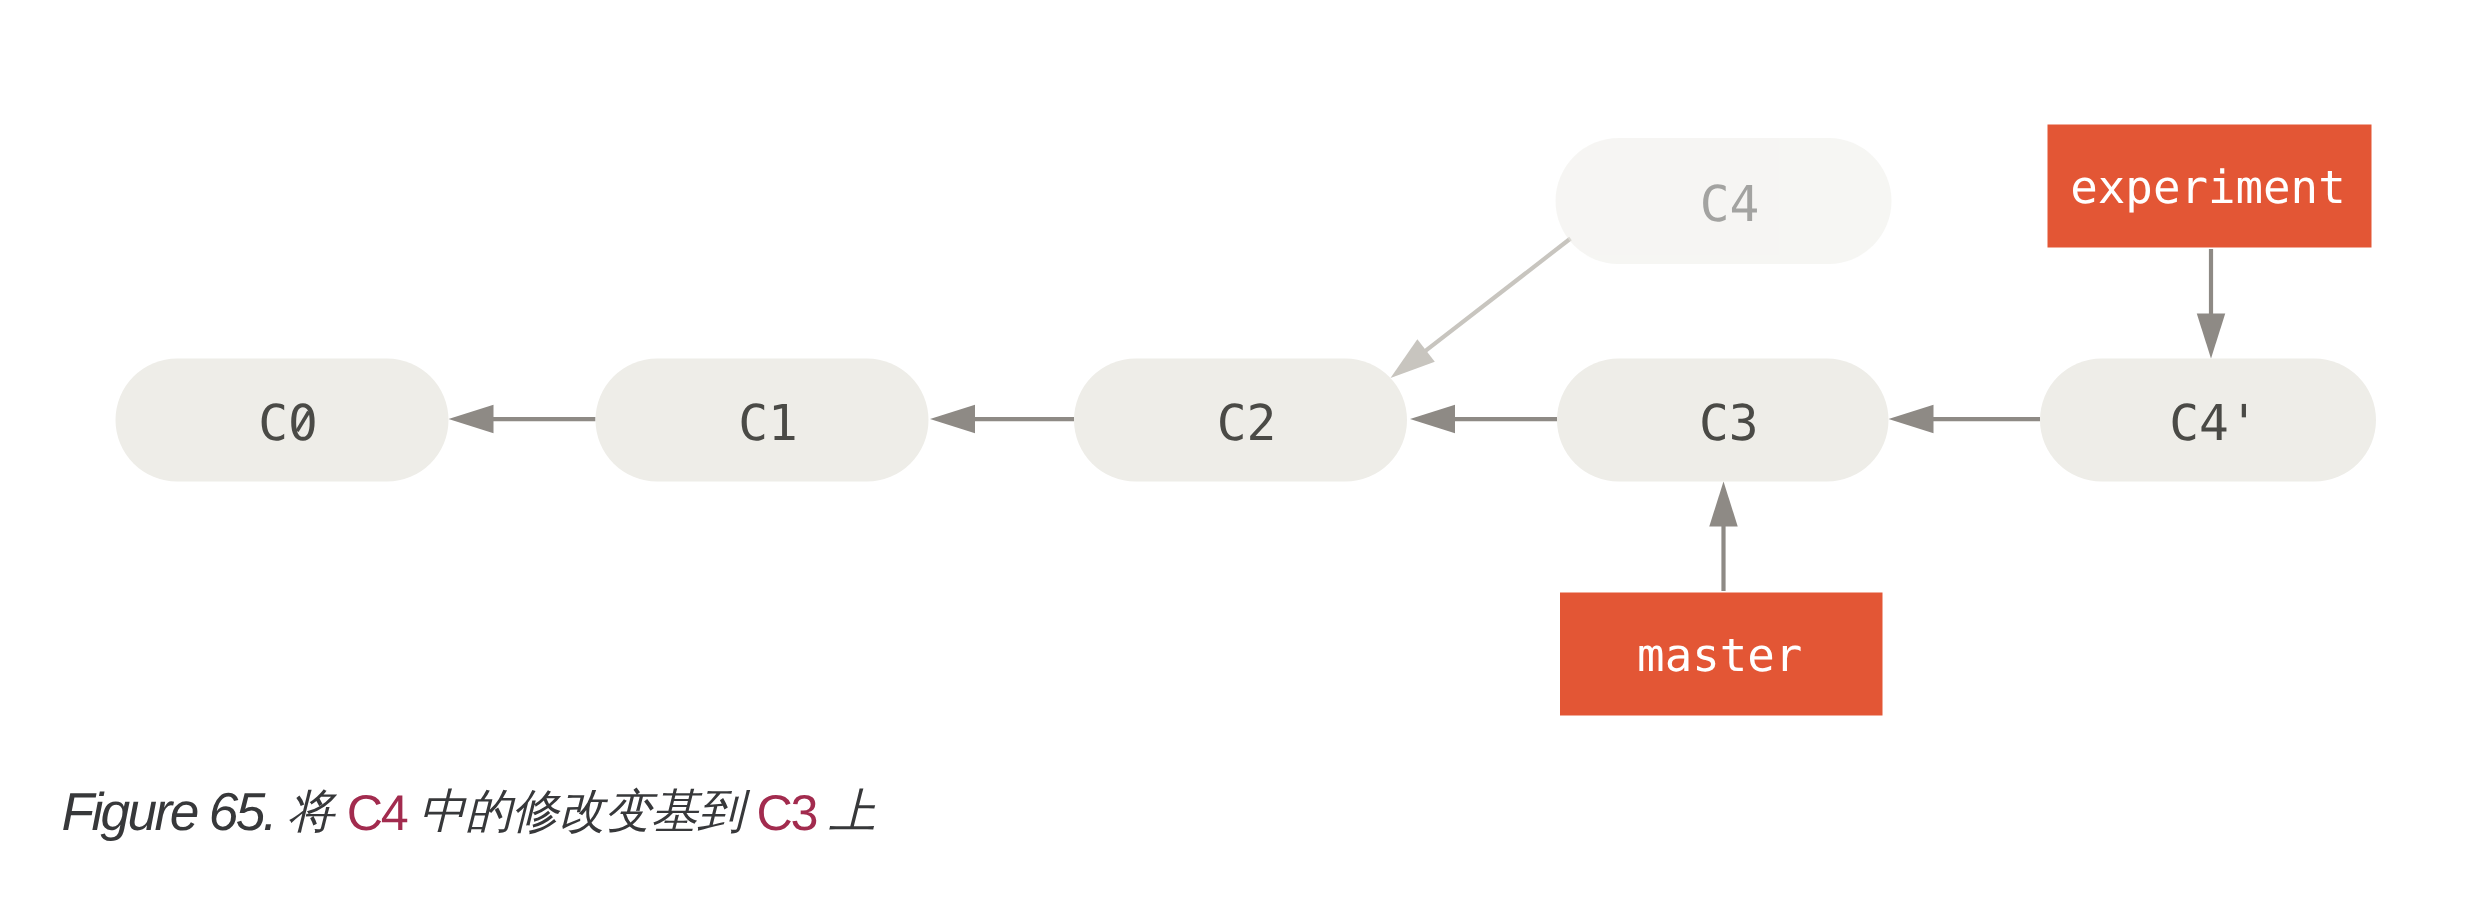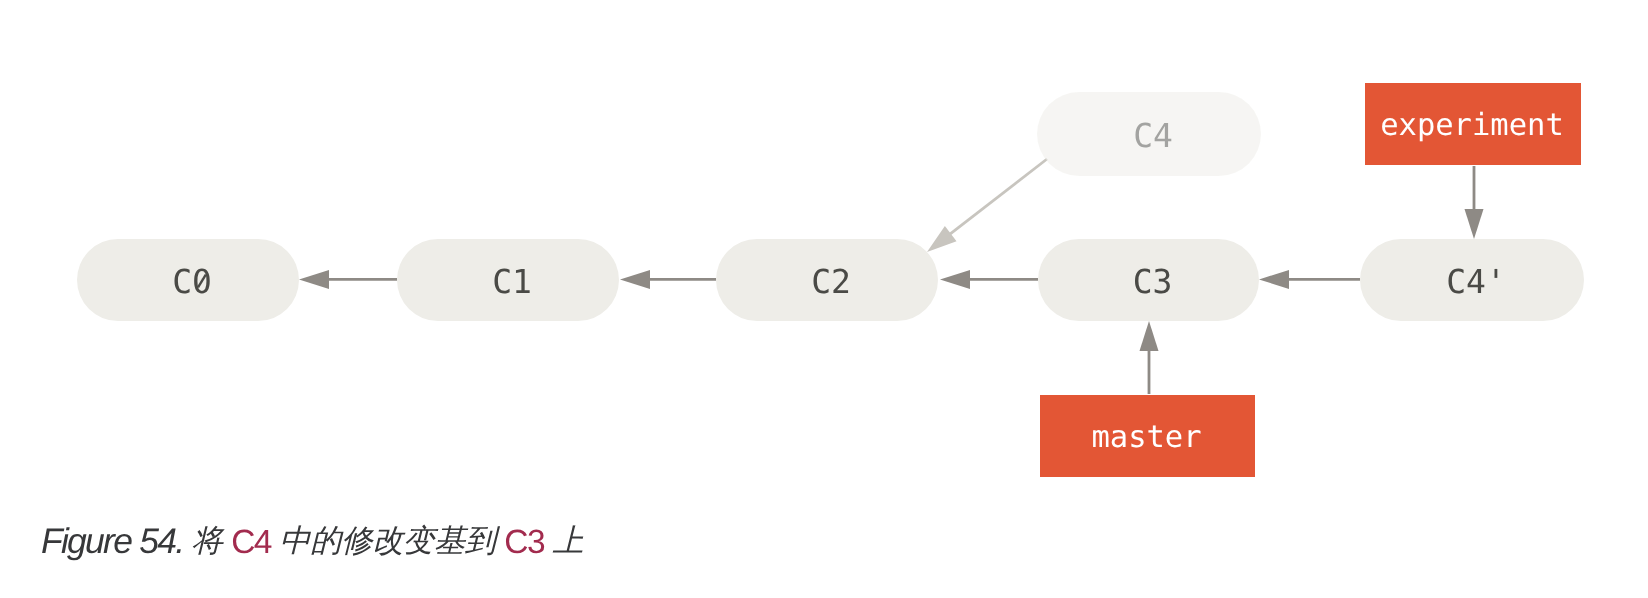--- a/index.html
+++ b/index.html
@@ -101,14 +101,14 @@
         <rect class="branch-shape" x="1365" y="83" width="216" height="82"></rect>
         <text class="branch-text" x="1472" y="135">experiment</text>
       </g>
       <g class="branch">
         <rect class="branch-shape" x="1040" y="395" width="215" height="82"></rect>
         <text class="branch-text" x="1146.5" y="447">master</text>
       </g>
     </g>
   </svg>
 
-  <div class="caption"><span>Figure 54.</span><span class="zh"> 将 </span><span class="code">C4</span><span class="zh"> 中的修改变基到 </span><span class="code">C3</span><span class="zh"> 上</span></div>
+  <div class="caption"><span>Figure 65.</span><span class="zh"> 将 </span><span class="code">C4</span><span class="zh"> 中的修改变基到 </span><span class="code">C3</span><span class="zh"> 上</span></div>
 </div>
 
 </body></html>

